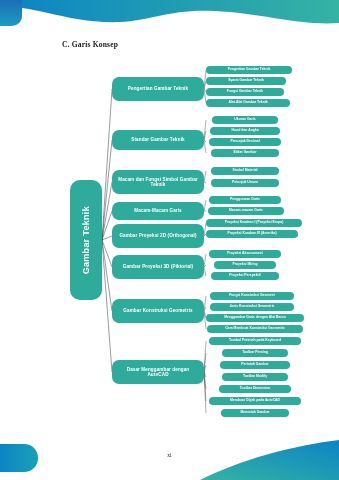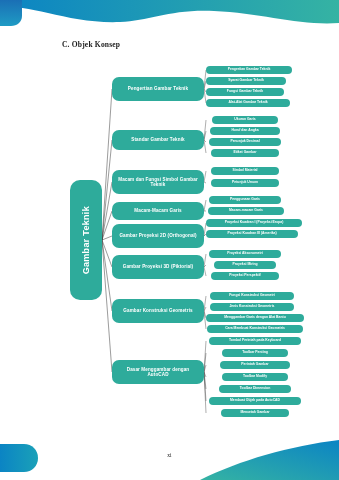--- a/index.html
+++ b/index.html
@@ -92,21 +92,21 @@
       </linearGradient>
       <linearGradient id="gTab" x1="0" y1="0" x2="0" y2="1">
         <stop offset="0" stop-color="#1a6fb5"></stop>
         <stop offset="1" stop-color="#1f9bc4"></stop>
       </linearGradient>
     </defs>
     <path d="M0,0 H339 V23 C300,26 262,13 214,11 C170,9 150,21 120,22 C92,23 70,18 48,13 C30,9 14,6 0,6 Z" fill="url(#gTop)"></path>
     <path d="M0,0 H22 V16 C22,22 17,26 11,26 H0 Z" fill="url(#gTab)"></path>
   </svg>
 
-  <div class="heading">C.  Objek Konsep</div>
+  <div class="heading">C.  Garis Konsep</div>
 
   <div class="map">
 
     <svg class="lines" viewBox="0 0 339 480">
       <g stroke="#222" stroke-width="0.45" fill="none">
 
         <path d="M102,240 L112,89"></path>
         <path d="M102,240 L112,140"></path>
         <path d="M102,240 L112,182"></path>
         <path d="M102,240 L112,211"></path>

